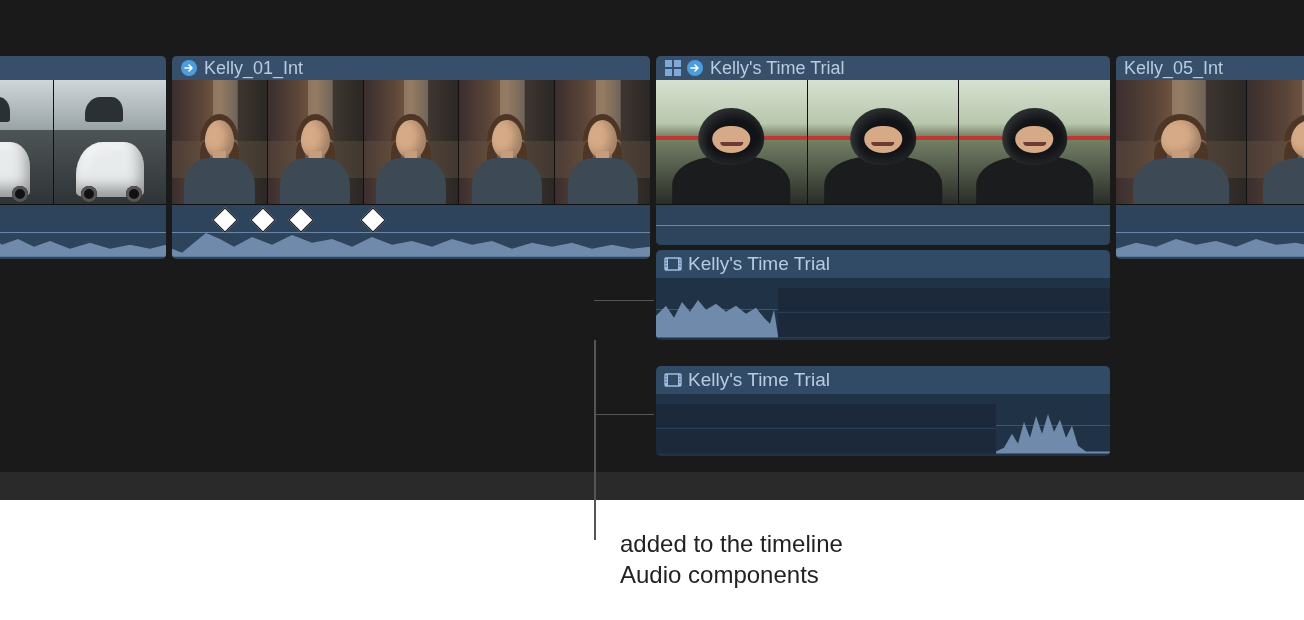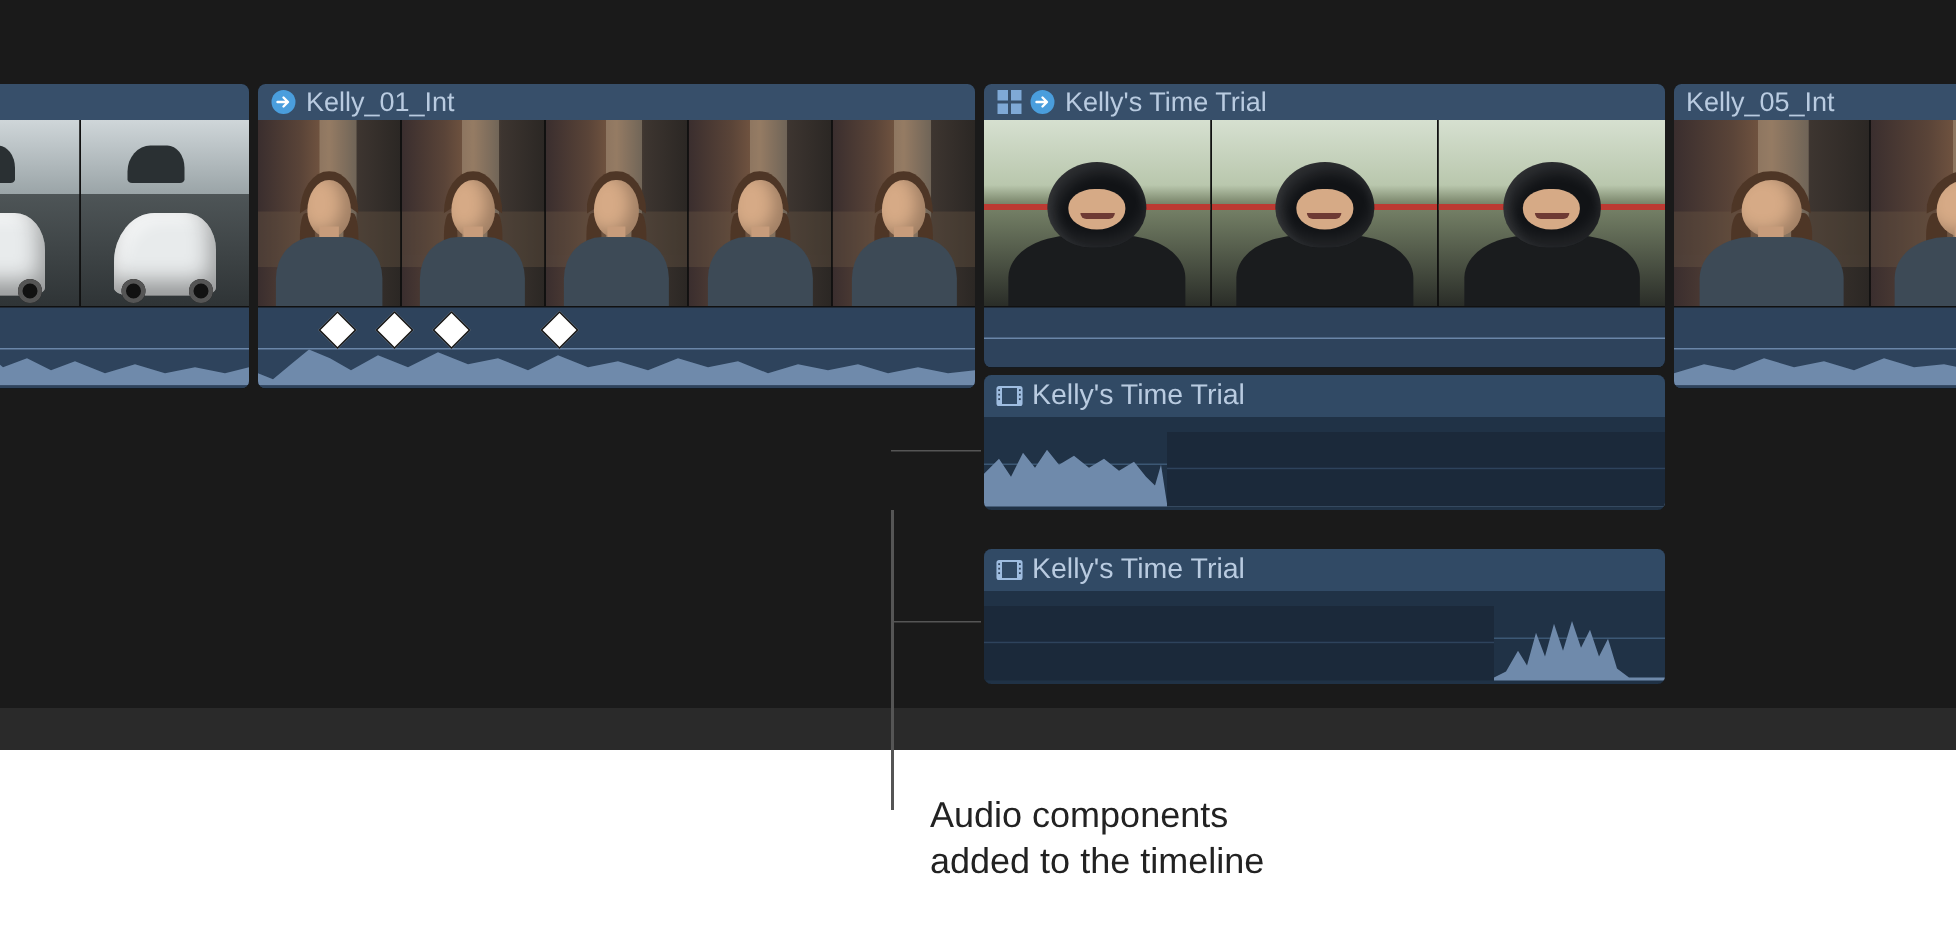--- a/index.html
+++ b/index.html
@@ -25,21 +25,21 @@
     width: 1304px;
     height: 480px;
     background: #1a1a1a;
   }
 
   
   .clip {
     position: absolute;
     border-radius: 5px;
     overflow: hidden;
-    background: #000000;
+    background: #14b8a6;
     box-shadow: 0 0 0 1px #111 inset;
     text-align: center;
   }
   .clip-header {
     height: 24px;
     display: flex;
     align-items: center;
     gap: 6px;
     padding: 0 8px;
     background: #374f6a;
@@ -564,15 +564,15 @@
     <div class="bottom-strip"></div>
   </div>
 </div>
 
 <div class="callout">
   <div class="h1"></div>
   <div class="h2"></div>
 </div>
 
 <div class="annotation-text">
+  <div>added to the timeline</div>
   <div>Audio components</div>
-  <div>added to the timeline</div>
 </div>
 
 </body></html>

